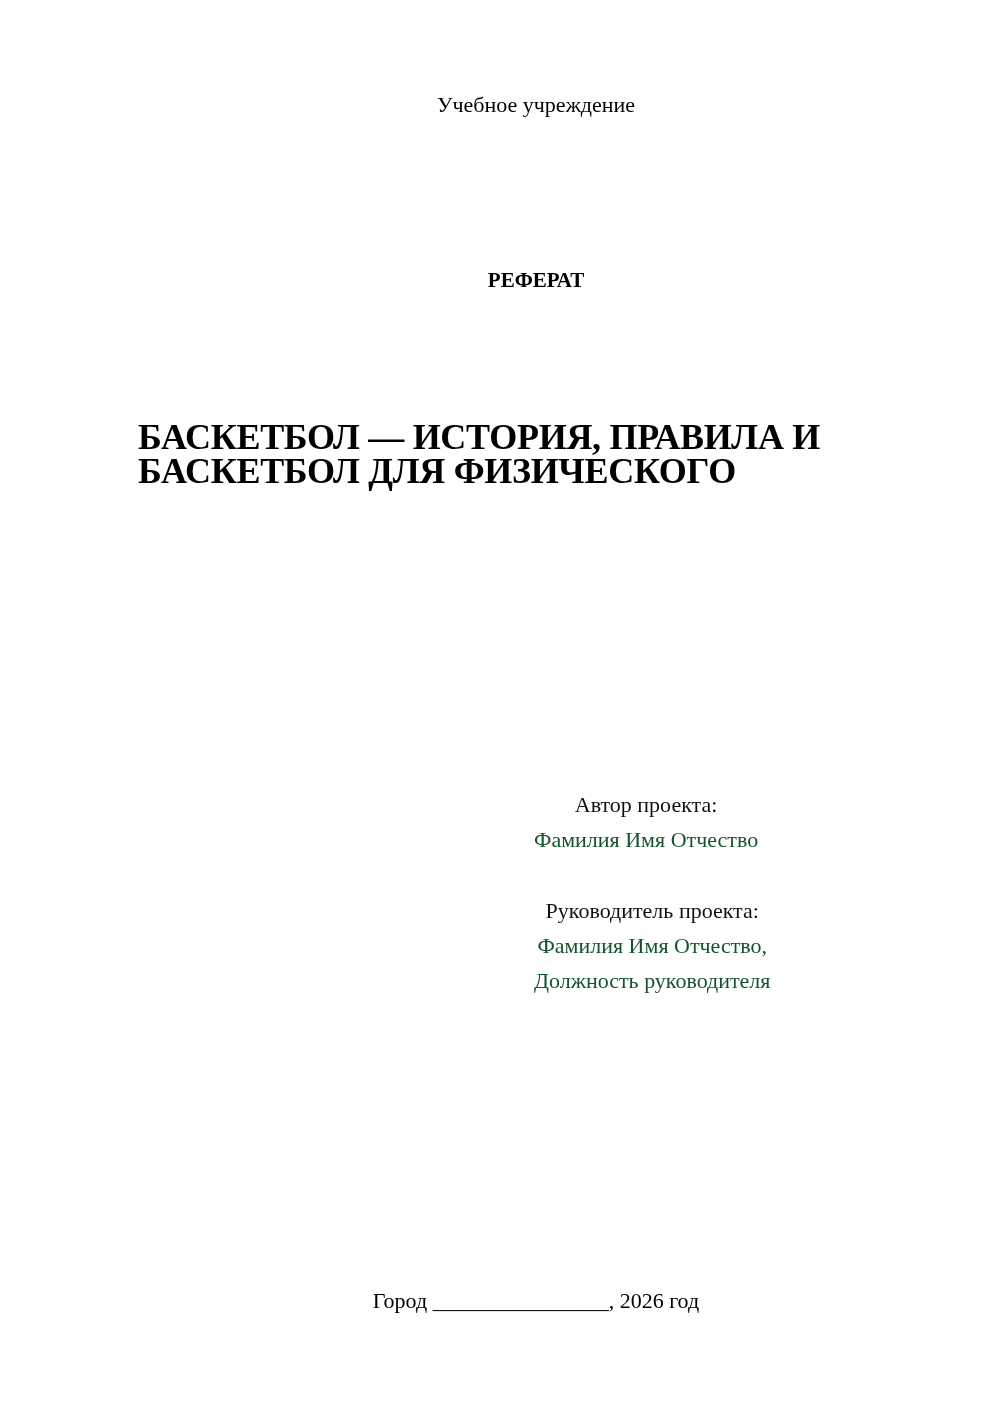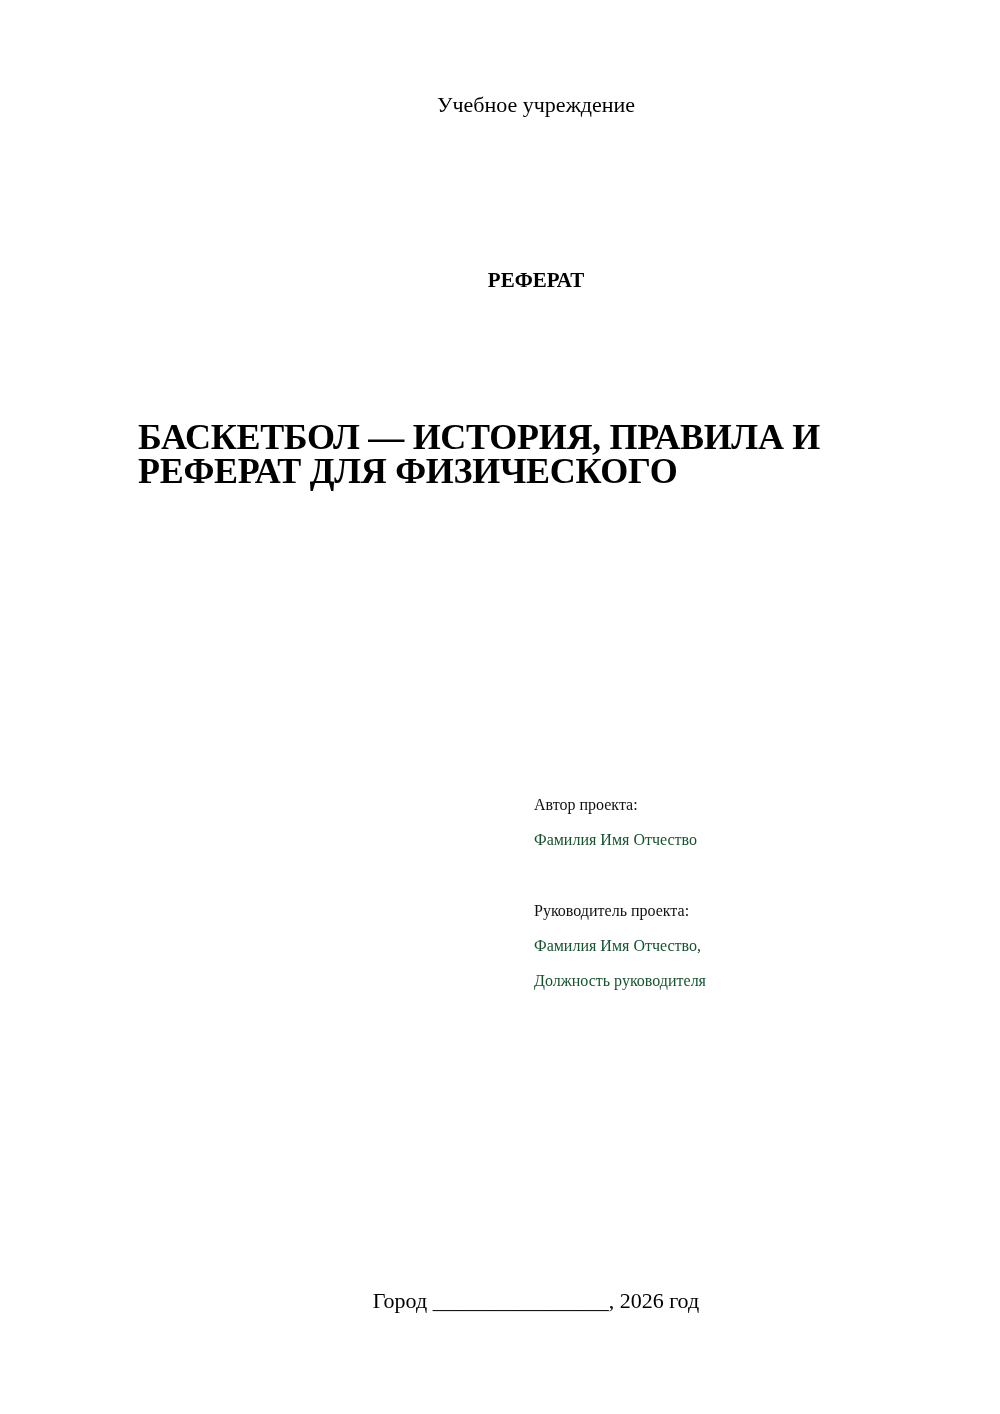--- a/index.html
+++ b/index.html
@@ -15,40 +15,40 @@
     }
     .doc-type {
       top: 268px; left: 0; width: 1072px; text-align: center;
       font-size: 21px; font-weight: bold;
     }
     .title {
       top: 420px; left: 138px; width: 772px; text-align: left;
       font-size: 36px; font-weight: bold; line-height: 34px;
       letter-spacing: -0.3px;
     }
-    .info { left: 534px; font-size: 16px; line-height: 35px; }
+    .info { left: 534px; font-size: 22px; line-height: 35px; text-align: center; }
     .info .label { color: #111; }
     .info .value { color: #14532d; }
     .author { top: 787px; }
     .supervisor { top: 893px; }
     .footer {
       top: 1288px; left: 0; width: 1072px; text-align: center;
       font-size: 22px;
     }
   </style>
 </head>
 <body>
 
 <div class="abs institution">Учебное учреждение</div>
 
 <div class="abs doc-type">РЕФЕРАТ</div>
 
 <div class="abs title">
   <div>БАСКЕТБОЛ — ИСТОРИЯ, ПРАВИЛА И</div>
-  <div>РЕФЕРАТ ДЛЯ ФИЗИЧЕСКОГО</div>
+  <div>БАСКЕТБОЛ ДЛЯ ФИЗИЧЕСКОГО</div>
 </div>
 
 <div class="abs info author">
   <div class="label">Автор проекта:</div>
   <div class="value">Фамилия Имя Отчество</div>
 </div>
 
 <div class="abs info supervisor">
   <div class="label">Руководитель проекта:</div>
   <div class="value">Фамилия Имя Отчество,</div>

